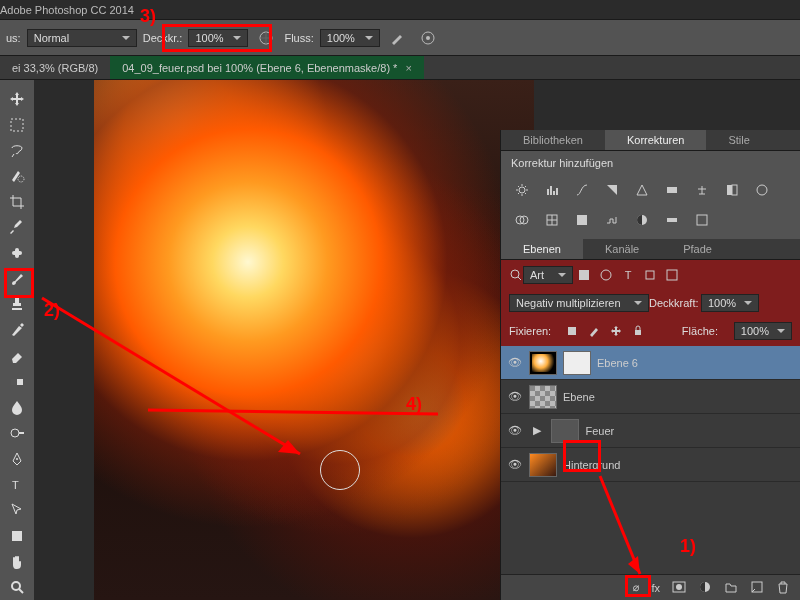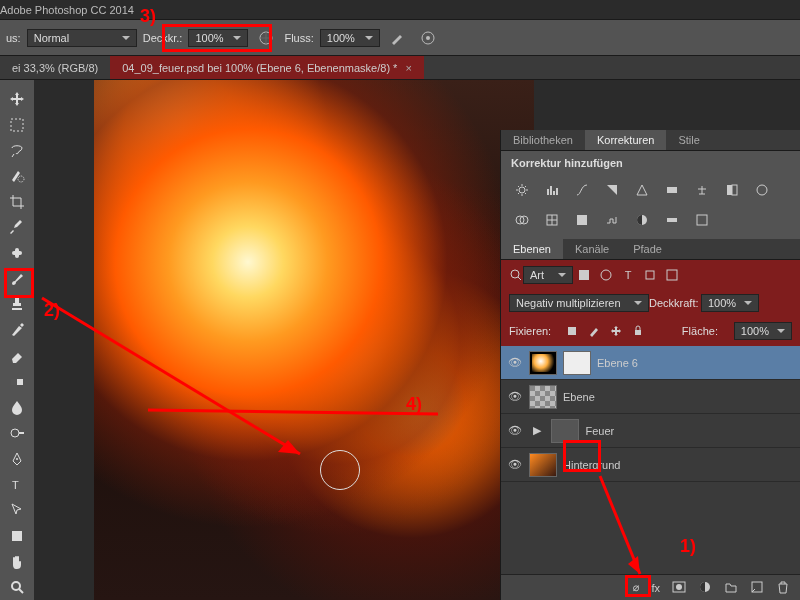--- a/index.html
+++ b/index.html
@@ -6,40 +6,40 @@
 body{background:#252525;width:800px;height:600px;overflow:hidden;position:relative}
 .titlebar{height:20px;background:#2b2b2b;text-align:left;line-height:20px;color:#bbb;border-bottom:1px solid #1a1a1a}
 .optionsbar{height:36px;background:#535353;display:flex;align-items:center;padding:6px 6px;gap:6px;border-bottom:1px solid #1a1a1a}
 .lbl{color:#ddd}
 .select{background:#3c3c3c;border:1px solid #222;padding:2px 22px 2px 6px;position:relative;min-width:110px;color:#ddd}
 .select.small{min-width:60px}
 .select::after{content:"";position:absolute;right:6px;top:6px;border:4px solid transparent;border-top-color:#bbb}
 .iconslot{width:24px;height:24px;display:flex;align-items:center;justify-content:center}
 .tabstrip{height:24px;background:#3a3a3a;display:flex;align-items:flex-end;border-bottom:1px solid #1a1a1a}
 .doctab{padding:0 12px;height:100%;display:flex;align-items:center;font-size:11px;color:#ccc}
-.doctab.active{background:#7f1d1d}
+.doctab.active{background:#14532d}
 .doctab .x{margin-left:8px;color:#aaa}
 .main{position:absolute;top:80px;left:0;right:0;bottom:0;display:flex}
 .toolbar{width:34px;background:#535353;display:flex;flex-direction:column;align-items:center;padding-top:6px;gap:0}
 .tool{width:26px;height:26px;display:flex;align-items:center;justify-content:center;position:relative}
 .tool svg{pointer-events:none}
 .canvas-wrap{flex:1;position:relative;background:#2b2b2b;overflow:hidden}
 .canvas{position:absolute;left:60px;top:0;width:440px;height:520px;background:#0a0a0a;overflow:hidden}
 .fire{position:absolute;inset:0;background:
   radial-gradient(circle at 35% 35%,#fff8d0 0%,#ffd860 8%,#ff9a20 18%,#ff5a00 30%,rgba(120,30,10,0.6) 45%,transparent 60%),
   radial-gradient(circle at 55% 50%,#ffd860 0%,#ff7a00 15%,rgba(120,30,10,0.5) 35%,transparent 55%),
   radial-gradient(circle at 72% 62%,#ffb040 0%,#ff6a00 12%,rgba(90,20,10,0.6) 30%,transparent 50%),
   radial-gradient(circle at 20% 10%,#ffcc70 0%,#ff8a20 10%,transparent 25%),
   linear-gradient(180deg,#3a2018 0%,#1a0e0a 50%,#261512 100%);
   }
 .panels{width:300px;background:#535353;display:flex;flex-direction:column;position:absolute;right:0;top:130px;bottom:0;border-left:1px solid #1a1a1a}
 .panel-tabs{display:flex;background:#3a3a3a;border-bottom:1px solid #1a1a1a}
-.ptab{padding:4px 12px;color:#aaa}
+.ptab{padding:4px 22px;color:#aaa}
 .ptab.active{background:#535353;color:#eee}
-.korr{padding:6px 10px;color:#ddd;font-weight:bold}
+.korr{padding:6px 10px;color:#ddd;font-weight:normal}
 .korr-icons{display:flex;flex-wrap:wrap;padding:4px 10px 8px;gap:8px}
 .ki{width:22px;height:22px;display:flex;align-items:center;justify-content:center}
 .layers{flex:1;display:flex;flex-direction:column;background:#7f1d1d}
 .lyr-tabs{display:flex;background:#3a3a3a;border-bottom:1px solid #1a1a1a}
 .lyr-row{display:flex;align-items:center;padding:4px 8px;gap:0}
 .lyr-row .lbl{min-width:52px}
 .layer-list{flex:1;background:#3a3a3a}
 .layer{display:flex;align-items:center;height:34px;border-bottom:1px solid #2a2a2a;padding:0 6px;gap:6px}
 .layer.sel{background:#5a7ea6}
 .eye{width:16px;text-align:center;color:#ccc}

